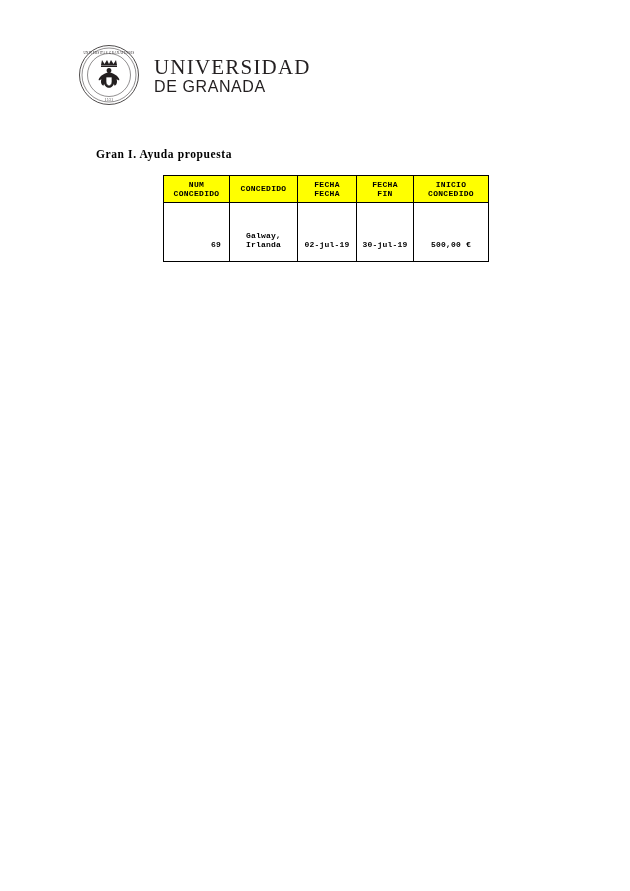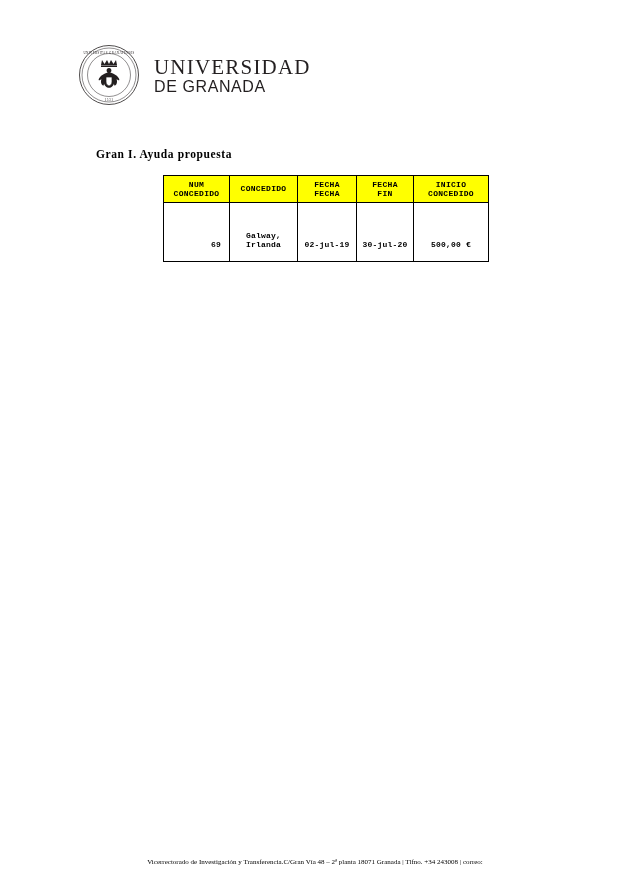--- a/index.html
+++ b/index.html
@@ -190,24 +190,23 @@
             <div>INICIO</div>
             <div>CONCEDIDO</div>
           </th>
         </tr>
       </thead>
       <tbody>
         <tr>
           <td class="num">69</td>
           <td>Galway, Irlanda</td>
           <td>02-jul-19</td>
-          <td>30-jul-20</td>
+          <td>30-jul-19</td>
           <td>500,00 €</td>
         </tr>
       </tbody>
     </table>
   </div>
 
   <div class="footer">
-    <div class="l1">Vicerrectorado de Investigación y Transferencia.C/Gran Vía 48 – 2ª planta 18071 Granada | Tlfno. +34 243008 | correo:</div>
   </div>
 
 </div>
 
 </body></html>

